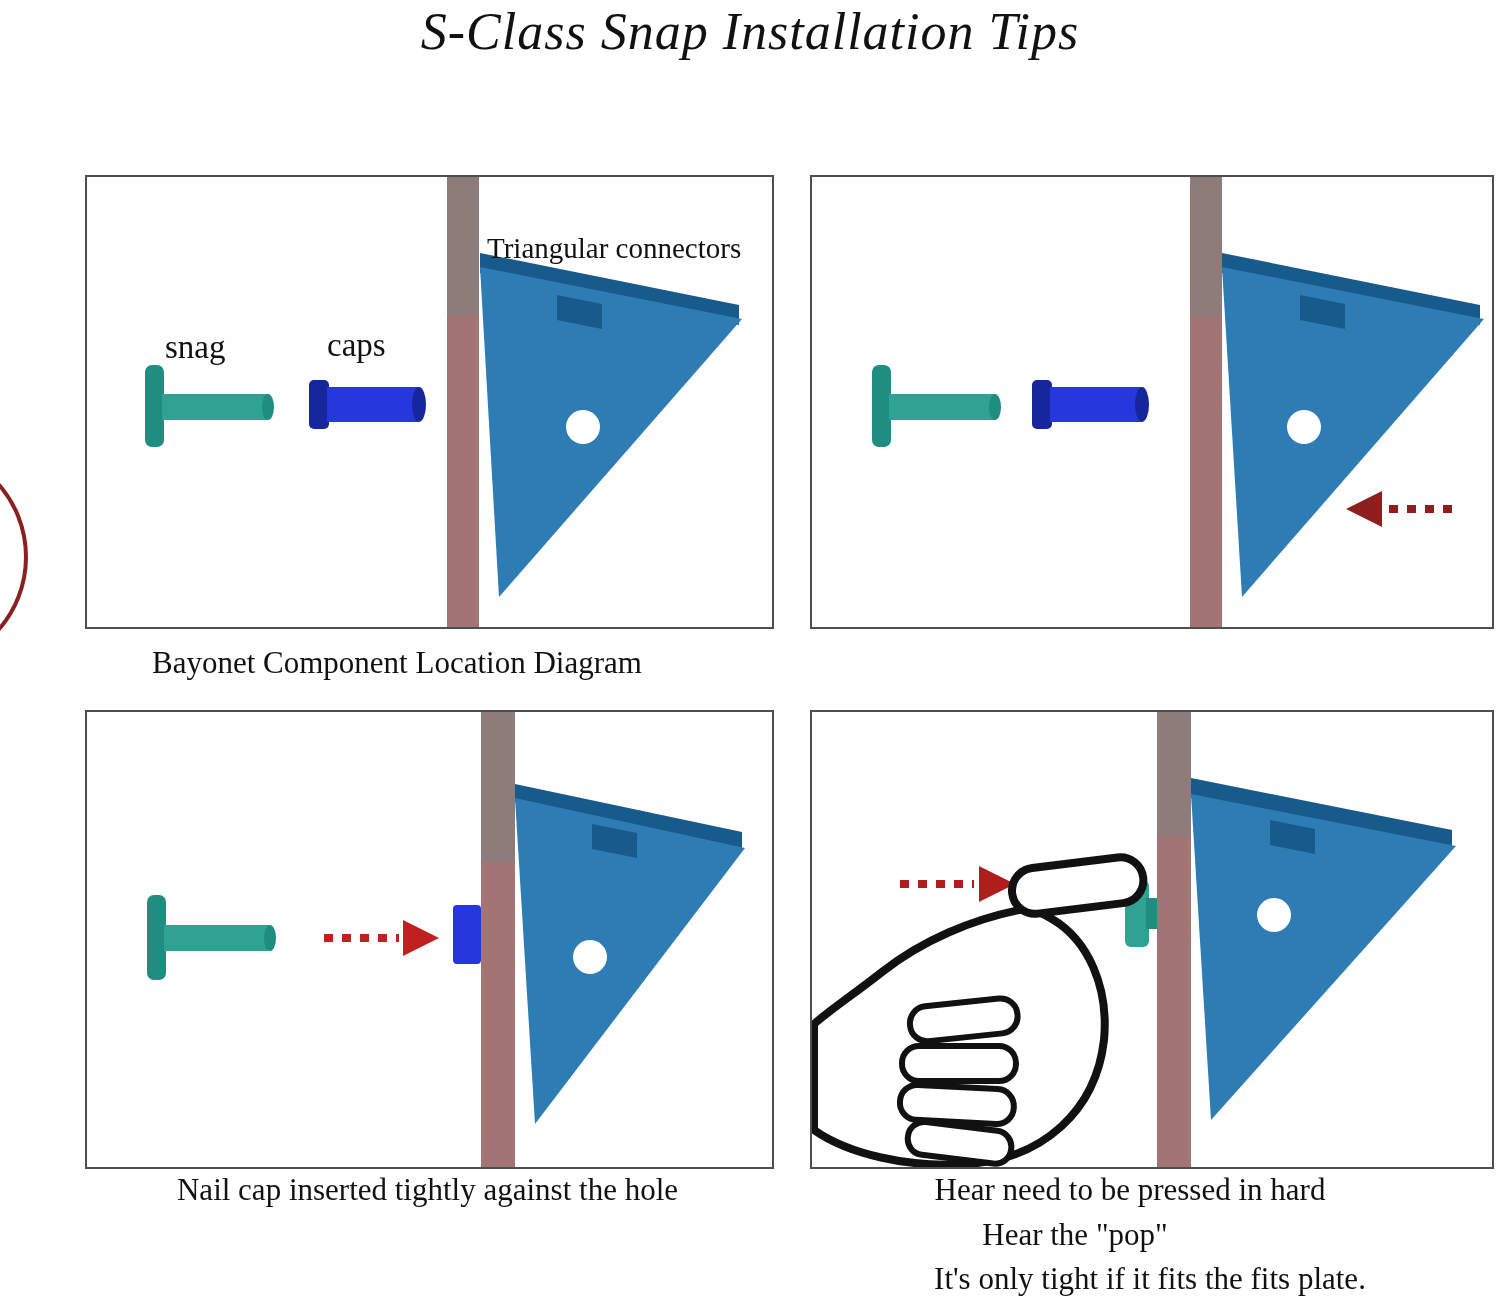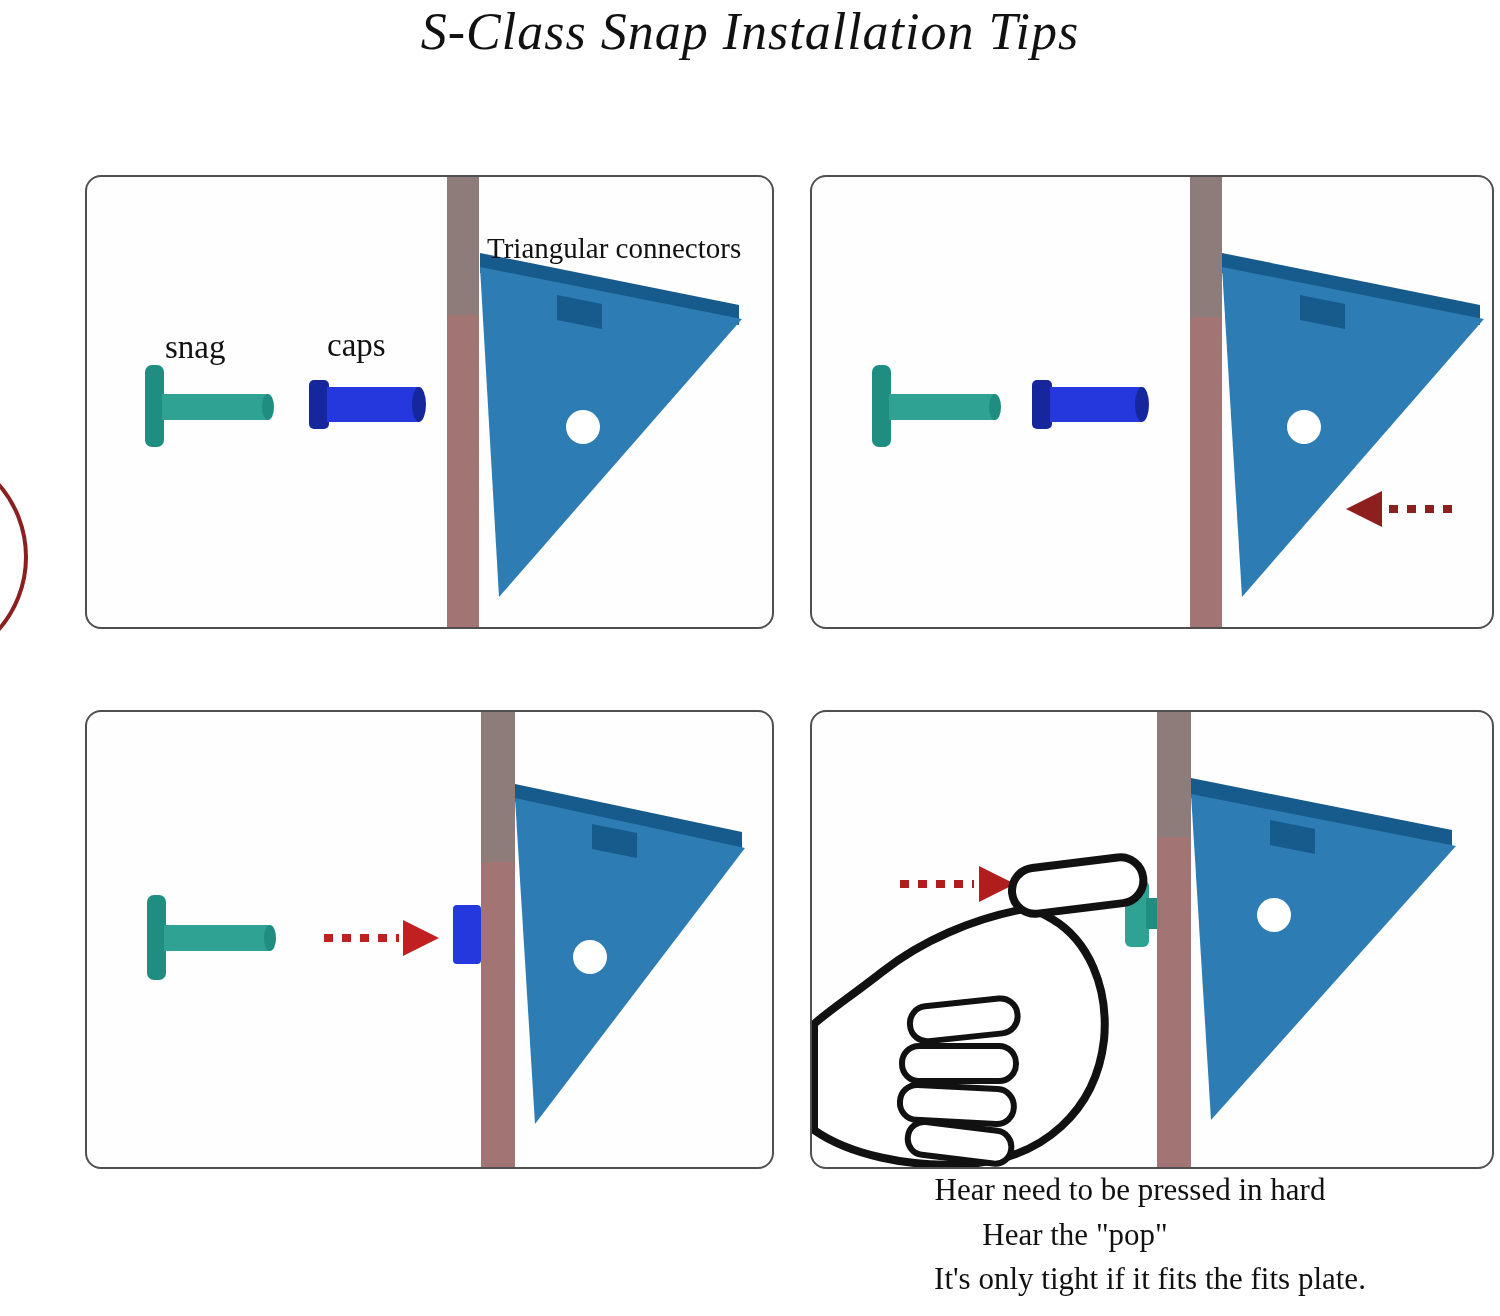--- a/index.html
+++ b/index.html
@@ -1,20 +1,20 @@
 <!DOCTYPE html>
 <html><head>
 <meta charset="utf-8">
 <style>
   html,body{margin:0;padding:0;background:#fff;}
   .page{position:relative;width:1500px;height:1316px;background:#fff;overflow:hidden;
         font-family:"Liberation Serif", serif;color:#111;}
   .title{position:absolute;top:2px;left:0;width:100%;text-align:center;
          font-size:52px;font-weight:500;letter-spacing:1px;font-style:italic;}
-  .panel{position:absolute;border:2px solid #4f4f4f;border-radius:16px;background:#fefefe;}
+  .panel{position:absolute;border:2px solid #4f4f4f;border-radius:0;background:#fefefe;}
   .panel svg{position:absolute;left:0;top:0;}
   .lbl{position:absolute;white-space:nowrap;z-index:5;}
   .caption{position:absolute;font-size:31px;white-space:nowrap;z-index:5;}
   .center{text-align:center;}
   .arc{position:absolute;left:-196px;top:445px;width:216px;height:216px;
        border:4px solid #8a2020;border-radius:50%;background:transparent;}
 </style>
 </head>
 <body>
 
@@ -41,20 +41,21 @@
       <polygon points="393,76 652,128 652,148 393,96" fill="#175a8c"></polygon>
       <polygon points="393,90 655,142 412,420" fill="#2e7cb4"></polygon>
       <polygon points="470,118 515,127 515,152 470,143" fill="#175a8c"></polygon>
       <circle cx="496" cy="250" r="17" fill="#ffffff"></circle>
     </svg>
     <div class="lbl" style="left:400px;top:55px;font-size:29px;">Triangular connectors</div>
     <div class="lbl" style="left:78px;top:152px;font-size:33px;">snag</div>
     <div class="lbl" style="left:240px;top:150px;font-size:33px;">caps</div>
   </div>
 
+  <div class="caption" style="left:152px;top:645px;">Bayonet Component Location Diagram</div>
 
   <div class="panel" style="left:810px;top:175px;width:680px;height:450px;">
     <svg width="680" height="450" viewBox="0 0 680 450">
 
       <rect x="60" y="188" width="19" height="82" rx="7" fill="#1f8d80"></rect>
       <rect x="77" y="217" width="106" height="26" fill="#2fa294"></rect>
       <ellipse cx="183" cy="230" rx="6" ry="13" fill="#1f8d80"></ellipse>
 
       <rect x="220" y="203" width="20" height="49" rx="5" fill="#16279e"></rect>
       <rect x="238" y="210" width="92" height="35" fill="#2438dd"></rect>
@@ -88,20 +89,21 @@
       <rect x="394" y="0" width="34" height="455" fill="#a37474"></rect>
       <rect x="394" y="0" width="34" height="150" fill="#8e7c7a"></rect>
 
       <polygon points="428,72 655,120 655,140 428,90" fill="#175a8c"></polygon>
       <polygon points="428,86 658,136 448,412" fill="#2e7cb4"></polygon>
       <polygon points="505,112 550,121 550,146 505,137" fill="#175a8c"></polygon>
       <circle cx="503" cy="245" r="17" fill="#ffffff"></circle>
     </svg>
   </div>
 
+  <div class="caption center" style="left:85px;top:1172px;width:685px;">Nail cap inserted tightly against the hole</div>
 
   <div class="panel" style="left:810px;top:710px;width:680px;height:455px;">
     <svg width="680" height="455" viewBox="0 0 680 455">
 
       <line x1="88" y1="172" x2="162" y2="172" stroke-width="8" stroke-dasharray="9 9" stroke="#b01d1d"></line>
       <polygon points="203,172 167,154 167,190" fill="#b01d1d"></polygon>
 
       <rect x="313" y="168" width="24" height="67" rx="6" fill="#2fa294"></rect>
       <rect x="334" y="186" width="14" height="31" fill="#1f8d80"></rect>
 

